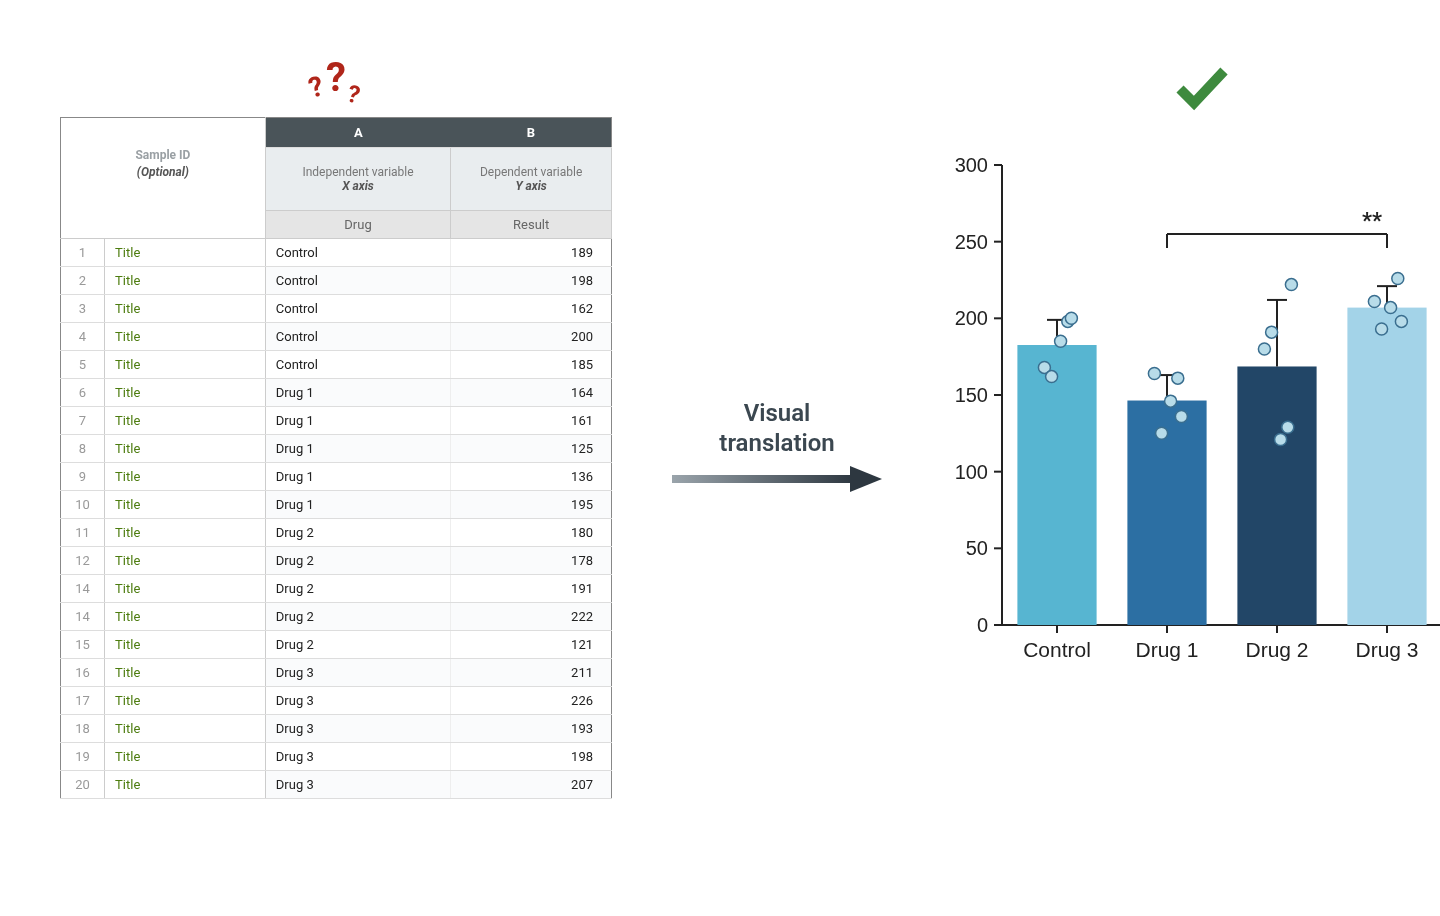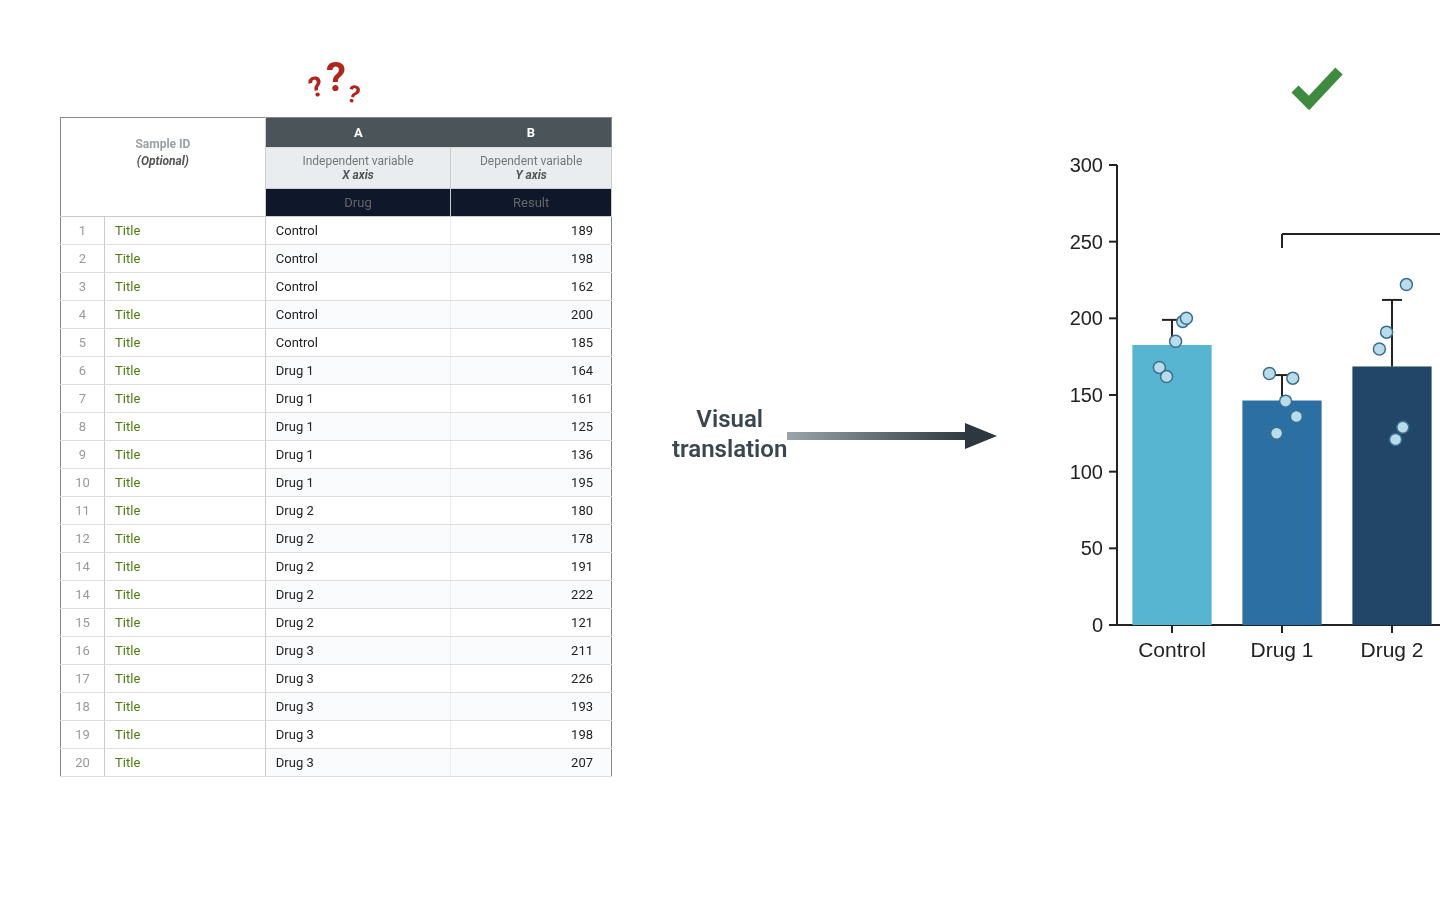--- a/index.html
+++ b/index.html
@@ -54,26 +54,26 @@
     text-align: center;
     font-weight: bold;
     padding: 7px;
   }
   table.data-table thead tr.labelrow th {
     background: #E9EDEF;
     color: #777;
     font-weight: normal;
     text-align: center;
     font-size: 12px;
-    padding: 6px;
+    padding: 17px;
     border-bottom: 1px solid #ccc;
     border-right: 1px solid #ccc;
   }
   table.data-table thead tr.namerow th {
-    background: #0f172a;
+    background: #e5e5e5;
     color: #666;
     font-weight: normal;
     text-align: center;
     border-bottom: 1px solid #ccc;
     border-right: 1px solid #ccc;
     padding: 6px;
     font-size: 13px;
   }
   table.data-table thead tr.toprow th.corner {
     background: #fff;
@@ -104,21 +104,21 @@
   }
   table.data-table tbody tr:nth-child(even) td.drug-col,
   table.data-table tbody tr:nth-child(even) td.result-col {
     background: #fafbfc;
   }
   .bolded { font-weight: bold; color:#555;font-style:italic; }
 
   .middle-panel {
     align-self: center;
     display:flex;
-    flex-direction:row;
+    flex-direction:column;
     align-items:center;
     margin-top: 40px;
   }
   .arrow-label {
     font-size: 24px;
     font-weight: 600;
     color: #3B4750;
     text-align: center;
     line-height: 1.25;
     margin-bottom: 4px;

